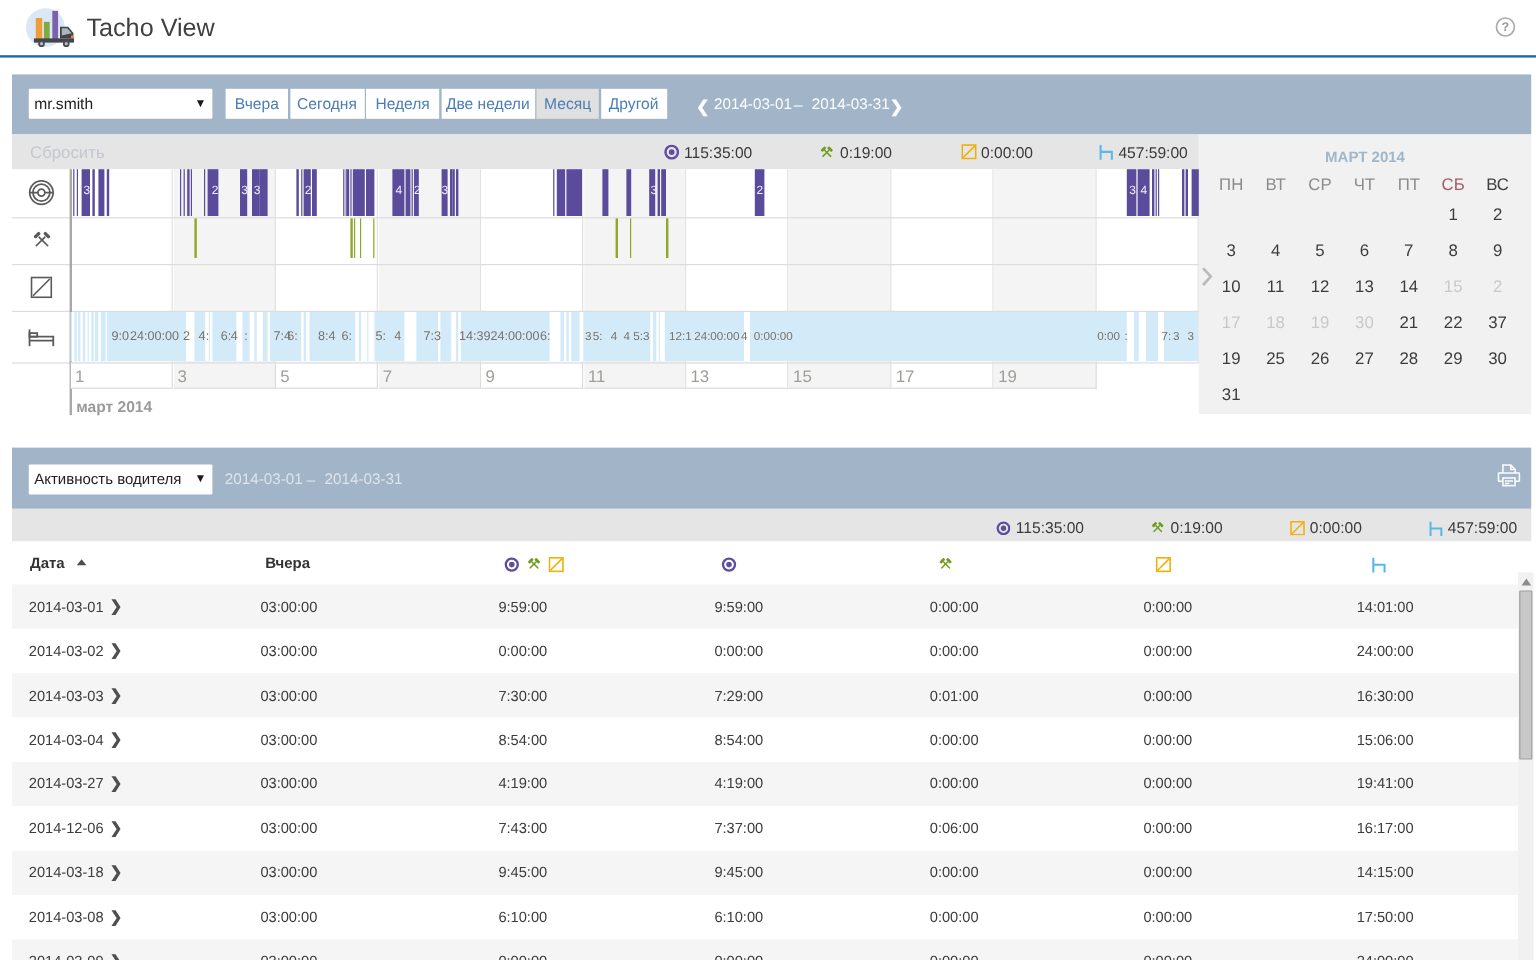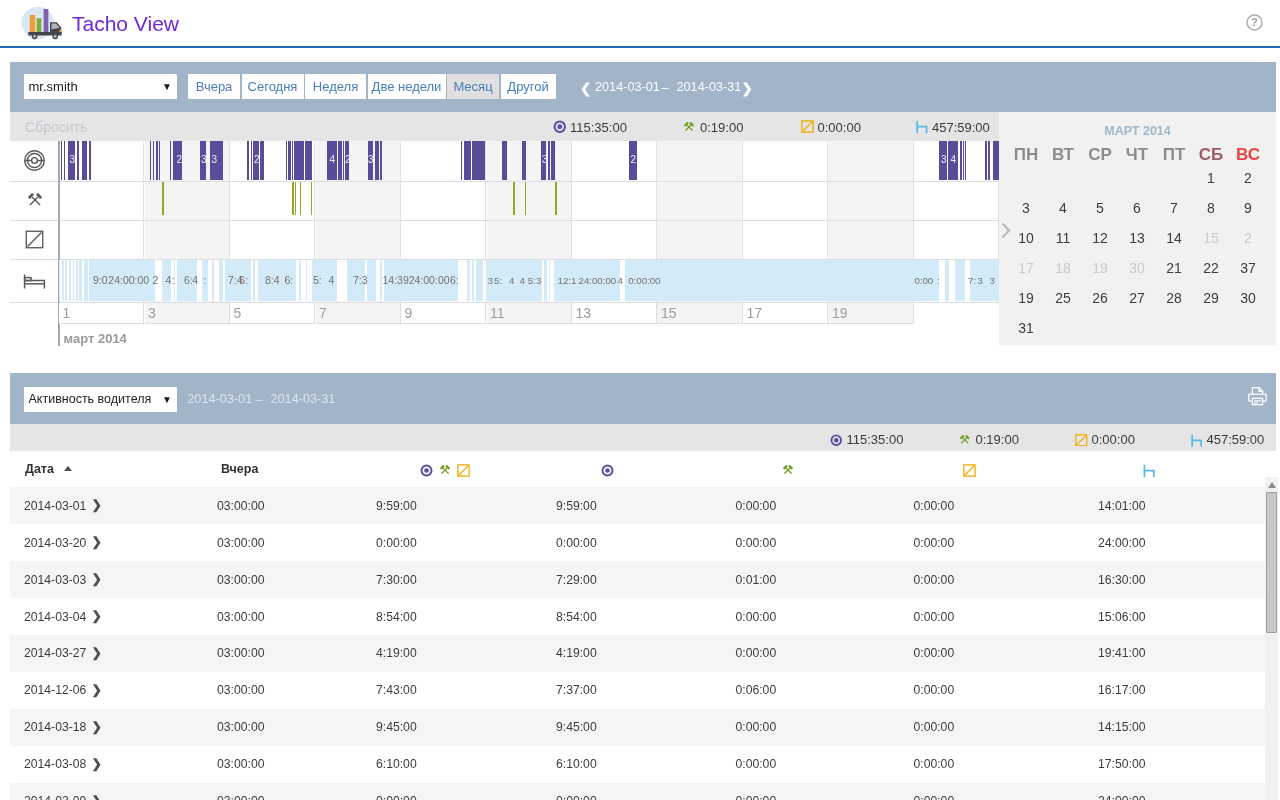--- a/index.html
+++ b/index.html
@@ -7,41 +7,41 @@
 .tb{background:#a2b5c8}
 .btn{display:inline-block;height:25px;line-height:25px;text-align:center;background:#fff;color:#4a7db6;font-size:13px;vertical-align:top}
 .bar{position:absolute;background:#5b4b9b}
 .gl{position:absolute;background:#8fa827}
 .gap{position:absolute;background:#fff}
 .blbl{position:absolute;font-size:10.5px;color:#76716b;top:274px;white-space:nowrap}
 .blbl2{position:absolute;font-size:9.7px;color:#76716b;top:275px;white-space:nowrap}
 .plbl{position:absolute;font-size:10px;color:#f0eef8;top:154px}
 .tick{position:absolute;top:305px;font-size:14px;color:#a09d99}
 .cal-d{position:absolute;width:37px;text-align:center;font-size:14px;color:#3d3d3d}
-.cal-h{position:absolute;width:37px;text-align:center;font-size:17px;font-weight:bold;color:#8c8c8c}
+.cal-h{position:absolute;width:37px;text-align:center;font-size:14px;font-weight:normal;color:#8c8c8c}
 .dis{color:#c9c9c9}
 .cell{position:absolute;font-size:12.2px;color:#3c3c3c;white-space:nowrap}
-.rt{width:80px}
+.rt{text-align:right;width:80px}
 </style></head><body>
 <div id="app">
 <svg class="abs" style="left:19px;top:4px" width="46" height="44" viewBox="0 0 46 44">
 <circle cx="18.8" cy="19" r="16.2" fill="#dae7f6"></circle>
 <rect x="10.8" y="11" width="5.4" height="17.5" fill="#f09d38"></rect>
 <rect x="17.6" y="14.2" width="4.8" height="14.3" fill="#7fab3e"></rect>
 <rect x="24.6" y="5" width="4.8" height="23.5" fill="#7d61ab"></rect>
 <path d="M31 28 V18.2 h6.8 l4.4 5.2 V28 z" fill="#41444a"></path>
 <path d="M32.5 19.5 h4.6 l3.6 4.3 l-8.2 1.8 z" fill="#aeb4bc"></path>
 <rect x="40.2" y="25.6" width="2.2" height="2.4" fill="#f0872e"></rect>
 <rect x="9.3" y="28" width="33.4" height="3.5" fill="#43464c"></rect>
 <circle cx="15.6" cy="32.4" r="2.8" fill="#4a4d52"></circle>
       <circle cx="15.6" cy="32.4" r="1.3" fill="#babdc0"></circle>
 <circle cx="36.2" cy="32.4" r="2.8" fill="#4a4d52"></circle>
       <circle cx="36.2" cy="32.4" r="1.3" fill="#babdc0"></circle>
 </svg>
-<div class="abs" style="left:72px;top:12px;font-size:21px;color:#6d28d9">Tacho View</div>
+<div class="abs" style="left:72px;top:12px;font-size:21px;color:#404040">Tacho View</div>
 <svg class="abs" style="left:1246px;top:14px" width="17" height="17" viewBox="0 0 17 17">
       <circle cx="8.5" cy="8.5" r="7.5" fill="none" stroke="#aaaaaa" stroke-width="1.4"></circle>
       <text x="8.5" y="12.2" text-anchor="middle" font-size="10.5" font-weight="bold" fill="#999" font-family="Liberation Sans">?</text>
     </svg>
 <div class="abs" style="left:0;top:45.5px;width:1280px;height:2.5px;background:#2269ae"></div>
 <div class="abs tb" style="left:10px;top:62px;width:1266px;height:50px"></div>
 <div class="abs" style="left:24px;top:74px;width:153px;height:25px;background:#fff;border-radius:1px;font-size:13px;color:#222;line-height:25px;padding-left:4.5px">mr.smith<span style="position:absolute;right:5px;top:0;font-size:10px;color:#1a1a1a">▼</span></div>
 <div class="abs" style="left:188px;top:74px;height:25px;white-space:nowrap"><div class="btn" style="width:52px;margin-right:1.5px;">Вчера</div><div class="btn" style="width:62px;margin-right:1.5px;">Сегодня</div><div class="btn" style="width:61px;margin-right:1.5px;">Неделя</div><div class="btn" style="width:78px;margin-right:1.5px;">Две недели</div><div class="btn" style="width:52px;background:#e0e0e0;margin-right:1.5px;">Месяц</div><div class="btn" style="width:55px;">Другой</div></div>
 <div class="abs" style="left:580px;top:79.5px;color:#fbfdff;font-size:13.5px;font-weight:bold">❮</div>
 <div class="abs" style="left:595px;top:80px;color:#fbfdff;font-size:12.7px">2014-03-01</div>
@@ -296,21 +296,21 @@
 <svg class="abs" style="left:1001px;top:222px" width="10" height="17" viewBox="0 0 10 17">
       <path d="M1.5 1.5 L8 8.5 L1.5 15.5" fill="none" stroke="#bbbbbb" stroke-width="2.2"></path>
     </svg>
 <div class="abs" style="left:999px;top:124px;width:277px;text-align:center;font-size:12.5px;font-weight:bold;color:#a0b7ca">МАРТ 2014</div>
 <div class="cal-h" style="left:1007.5px;top:145px;color:#8c8c8c">ПН</div>
 <div class="cal-h" style="left:1044.5px;top:145px;color:#8c8c8c">ВТ</div>
 <div class="cal-h" style="left:1081.5px;top:145px;color:#8c8c8c">СР</div>
 <div class="cal-h" style="left:1118.5px;top:145px;color:#8c8c8c">ЧТ</div>
 <div class="cal-h" style="left:1155.5px;top:145px;color:#8c8c8c">ПТ</div>
 <div class="cal-h" style="left:1192.5px;top:145px;color:#a35b68">СБ</div>
-<div class="cal-h" style="left:1229.5px;top:145px;color:#ef4444">ВС</div>
+<div class="cal-h" style="left:1229.5px;top:145px;color:#404040">ВС</div>
 <div class="cal-d" style="left:1192.5px;top:170px">1</div>
 <div class="cal-d" style="left:1229.5px;top:170px">2</div>
 <div class="cal-d" style="left:1007.5px;top:200px">3</div>
 <div class="cal-d" style="left:1044.5px;top:200px">4</div>
 <div class="cal-d" style="left:1081.5px;top:200px">5</div>
 <div class="cal-d" style="left:1118.5px;top:200px">6</div>
 <div class="cal-d" style="left:1155.5px;top:200px">7</div>
 <div class="cal-d" style="left:1192.5px;top:200px">8</div>
 <div class="cal-d" style="left:1229.5px;top:200px">9</div>
 <div class="cal-d" style="left:1007.5px;top:230px">10</div>
@@ -433,21 +433,21 @@
 <div class="abs" style="left:10px;top:487.0px;width:1255px;height:36.95px;background:#f5f5f5"></div>
 <div class="cell" style="left:24px;top:498.6px">2014-03-01</div>
 <div class="cell" style="left:91.5px;top:497.4px;font-size:12.5px;font-weight:bold;color:#4f4f4f">❯</div>
 <div class="cell" style="left:217px;top:498.6px">03:00:00</div>
 <div class="cell rt" style="left:376.0px;top:498.6px">9:59:00</div>
 <div class="cell rt" style="left:556.0px;top:498.6px">9:59:00</div>
 <div class="cell rt" style="left:735.5px;top:498.6px">0:00:00</div>
 <div class="cell rt" style="left:913.5px;top:498.6px">0:00:00</div>
 <div class="cell rt" style="left:1098.0px;top:498.6px">14:01:00</div>
 <div class="abs" style="left:10px;top:524.0px;width:1255px;height:36.95px;background:#ffffff"></div>
-<div class="cell" style="left:24px;top:535.6px">2014-03-20</div>
+<div class="cell" style="left:24px;top:535.6px">2014-03-02</div>
 <div class="cell" style="left:91.5px;top:534.4px;font-size:12.5px;font-weight:bold;color:#4f4f4f">❯</div>
 <div class="cell" style="left:217px;top:535.6px">03:00:00</div>
 <div class="cell rt" style="left:376.0px;top:535.6px">0:00:00</div>
 <div class="cell rt" style="left:556.0px;top:535.6px">0:00:00</div>
 <div class="cell rt" style="left:735.5px;top:535.6px">0:00:00</div>
 <div class="cell rt" style="left:913.5px;top:535.6px">0:00:00</div>
 <div class="cell rt" style="left:1098.0px;top:535.6px">24:00:00</div>
 <div class="abs" style="left:10px;top:560.9px;width:1255px;height:36.95px;background:#f5f5f5"></div>
 <div class="cell" style="left:24px;top:572.5px">2014-03-03</div>
 <div class="cell" style="left:91.5px;top:571.3px;font-size:12.5px;font-weight:bold;color:#4f4f4f">❯</div>

